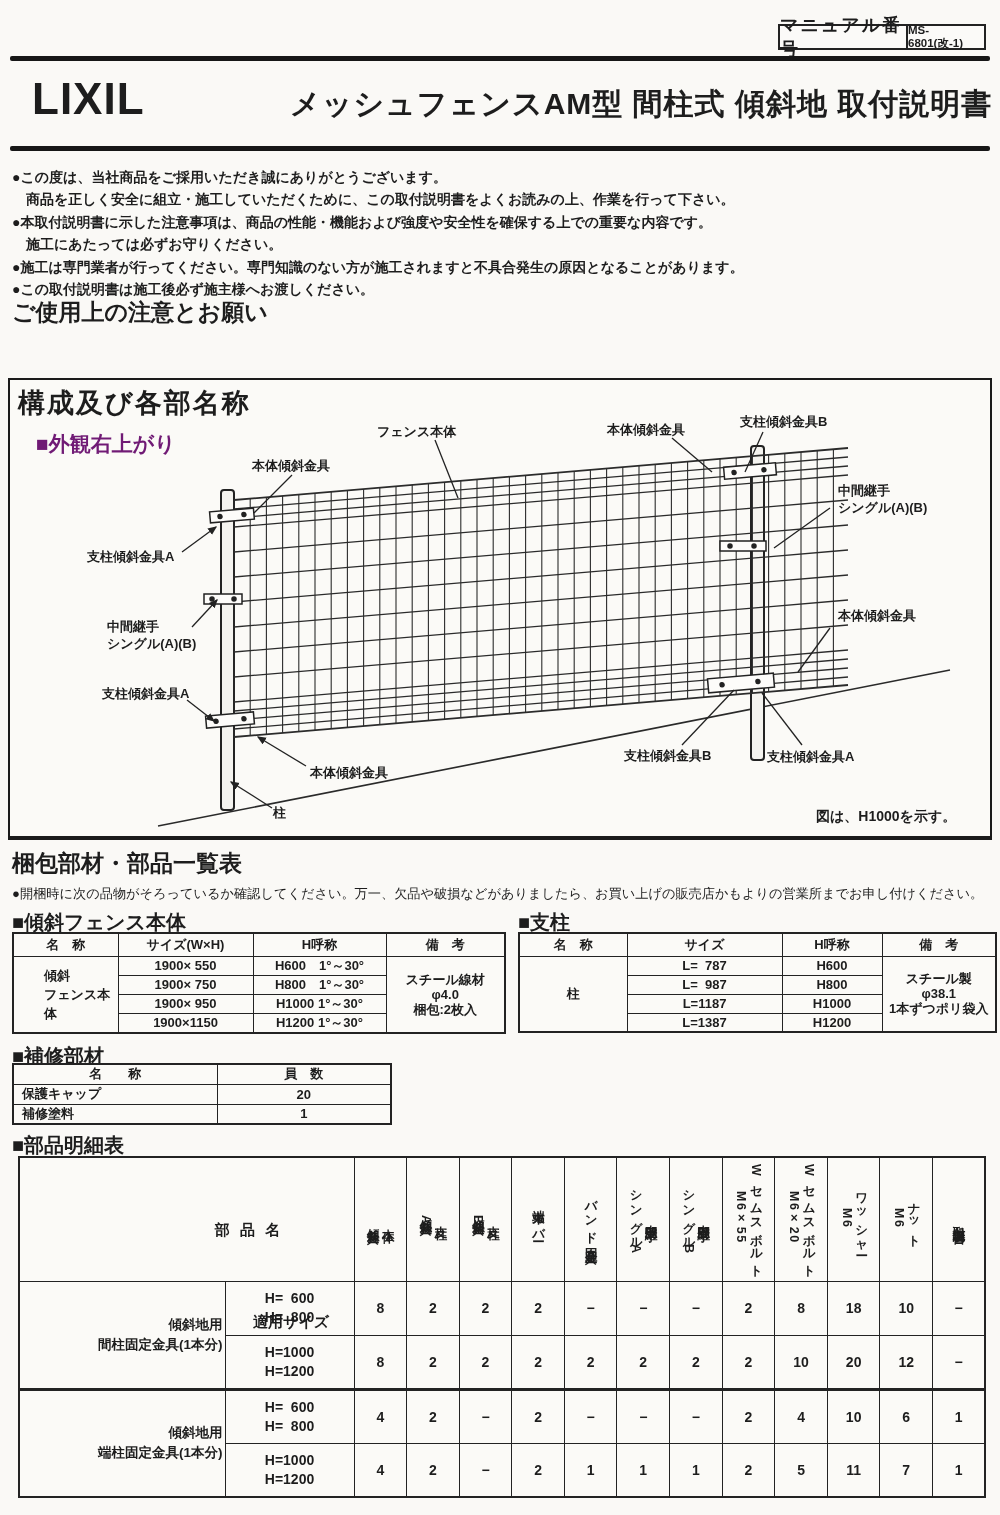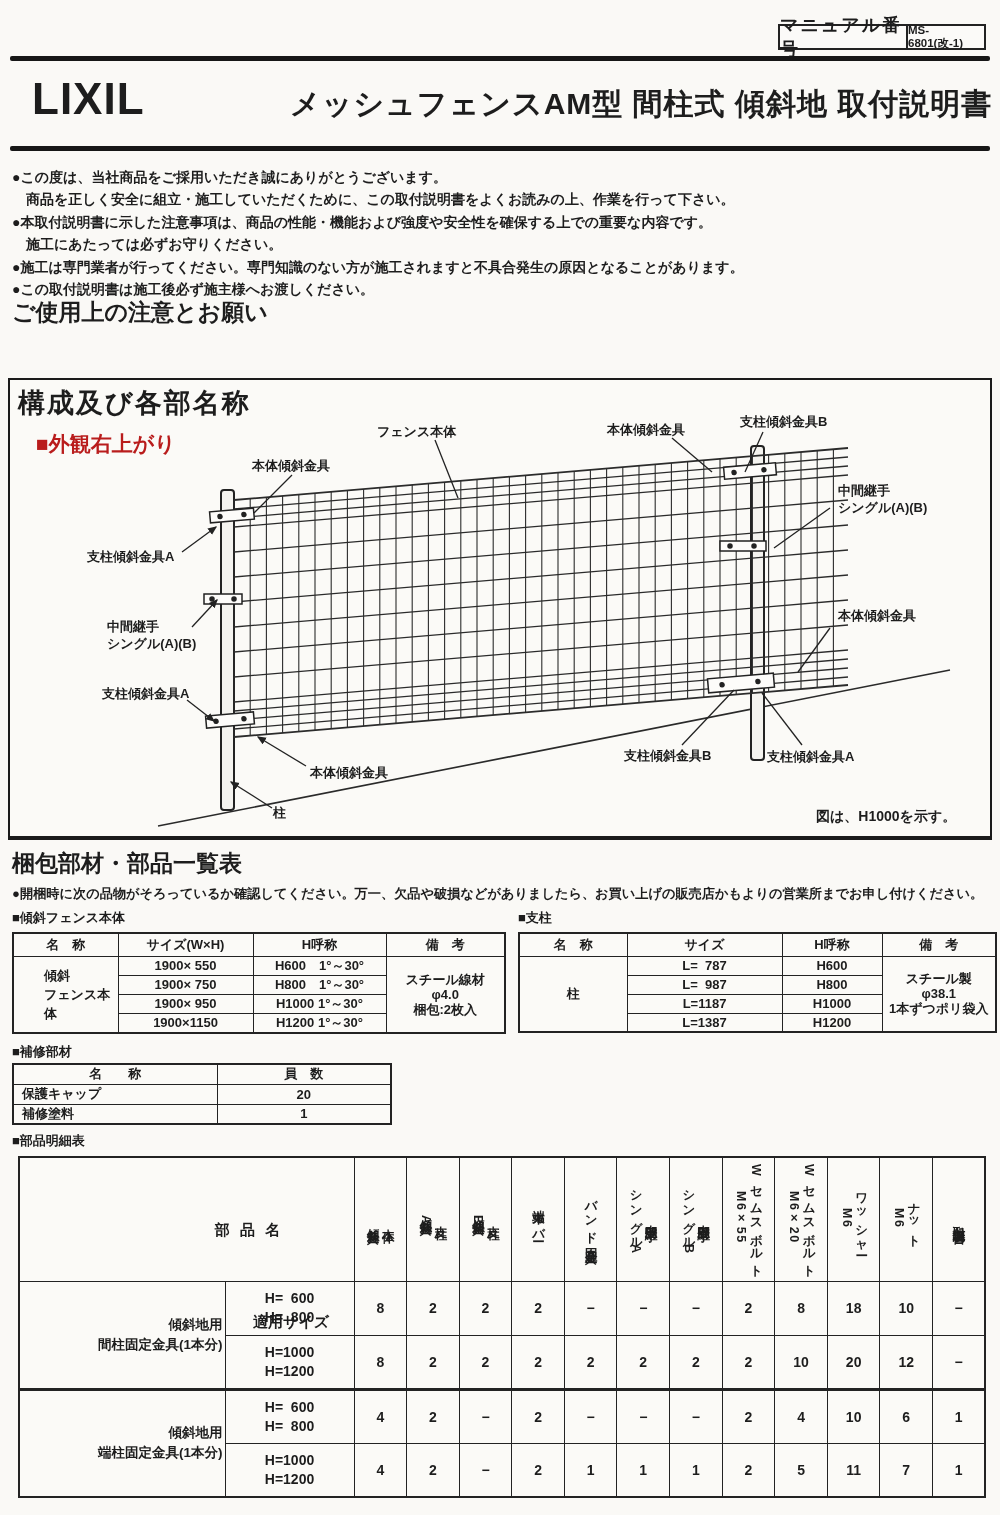--- a/index.html
+++ b/index.html
@@ -18,28 +18,28 @@
   .rule2{top:146px;}
   .brand{left:32px;top:74px;font-size:44px;font-weight:900;letter-spacing:1px;transform:scaleY(1.02);}
   .doc-title{left:290px;top:84px;width:700px;text-align:center;font-size:30px;font-weight:800;letter-spacing:1px;white-space:nowrap;}
   
   .intro{left:12px;top:166px;width:980px;font-size:14px;font-weight:600;line-height:22.4px;}
   .usage-title{left:12px;top:297px;font-size:23px;font-weight:800;}
   .usage{left:12px;top:333px;width:980px;font-size:14px;font-weight:600;line-height:22.6px;}
   
   .diagram{left:8px;top:378px;width:984px;height:462px;border:2.5px solid #1b1b1b;border-bottom-width:4px;box-sizing:border-box;background:#fbfaf7;}
   .dg-title{left:8px;top:5px;font-size:27px;font-weight:800;letter-spacing:2px;}
-  .dg-sub{left:26px;top:50px;font-size:21px;font-weight:800;color:#b91c1c;}
+  .dg-sub{left:26px;top:50px;font-size:21px;font-weight:800;color:#701a75;}
   .fence-svg{position:absolute;left:0;top:0;width:979px;height:455px;}
   .dlabel{position:absolute;font-size:13px;font-weight:600;line-height:17px;white-space:pre-line;}
   .dg-note{position:absolute;left:806px;top:428px;font-size:14px;font-weight:600;}
   
   .pk-title{left:12px;top:848px;font-size:23px;font-weight:800;}
-  .pk-note{left:12px;top:885px;width:984px;font-size:13.2px;font-weight:700;}
-  .subhead{font-size:13px;font-weight:800;font-family:Liberation Serif, serif;}
+  .pk-note{left:12px;top:885px;width:984px;font-size:13.2px;font-weight:400;}
+  .subhead{font-size:20px;font-weight:800;font-family:Liberation Serif, serif;}
   
   table.dtable{border-collapse:collapse;table-layout:fixed;background:#fbfaf7;border:2.4px solid #232323;}
   table.dtable td{border:1.6px solid #232323;text-align:center;vertical-align:middle;font-size:13px;font-weight:600;padding:0 2px;box-sizing:border-box;}
   table.dtable td.hd{font-weight:700;}
   .pre{white-space:pre-wrap;}
   .fence-tb td{height:19px;}
   .fence-tb tr.hrow td{height:23px;}
   .name-cell{text-align:left !important;padding-left:30px !important;line-height:19px;}
   .note-cell{line-height:15px;}
   .repair-tb td{height:20px;}

